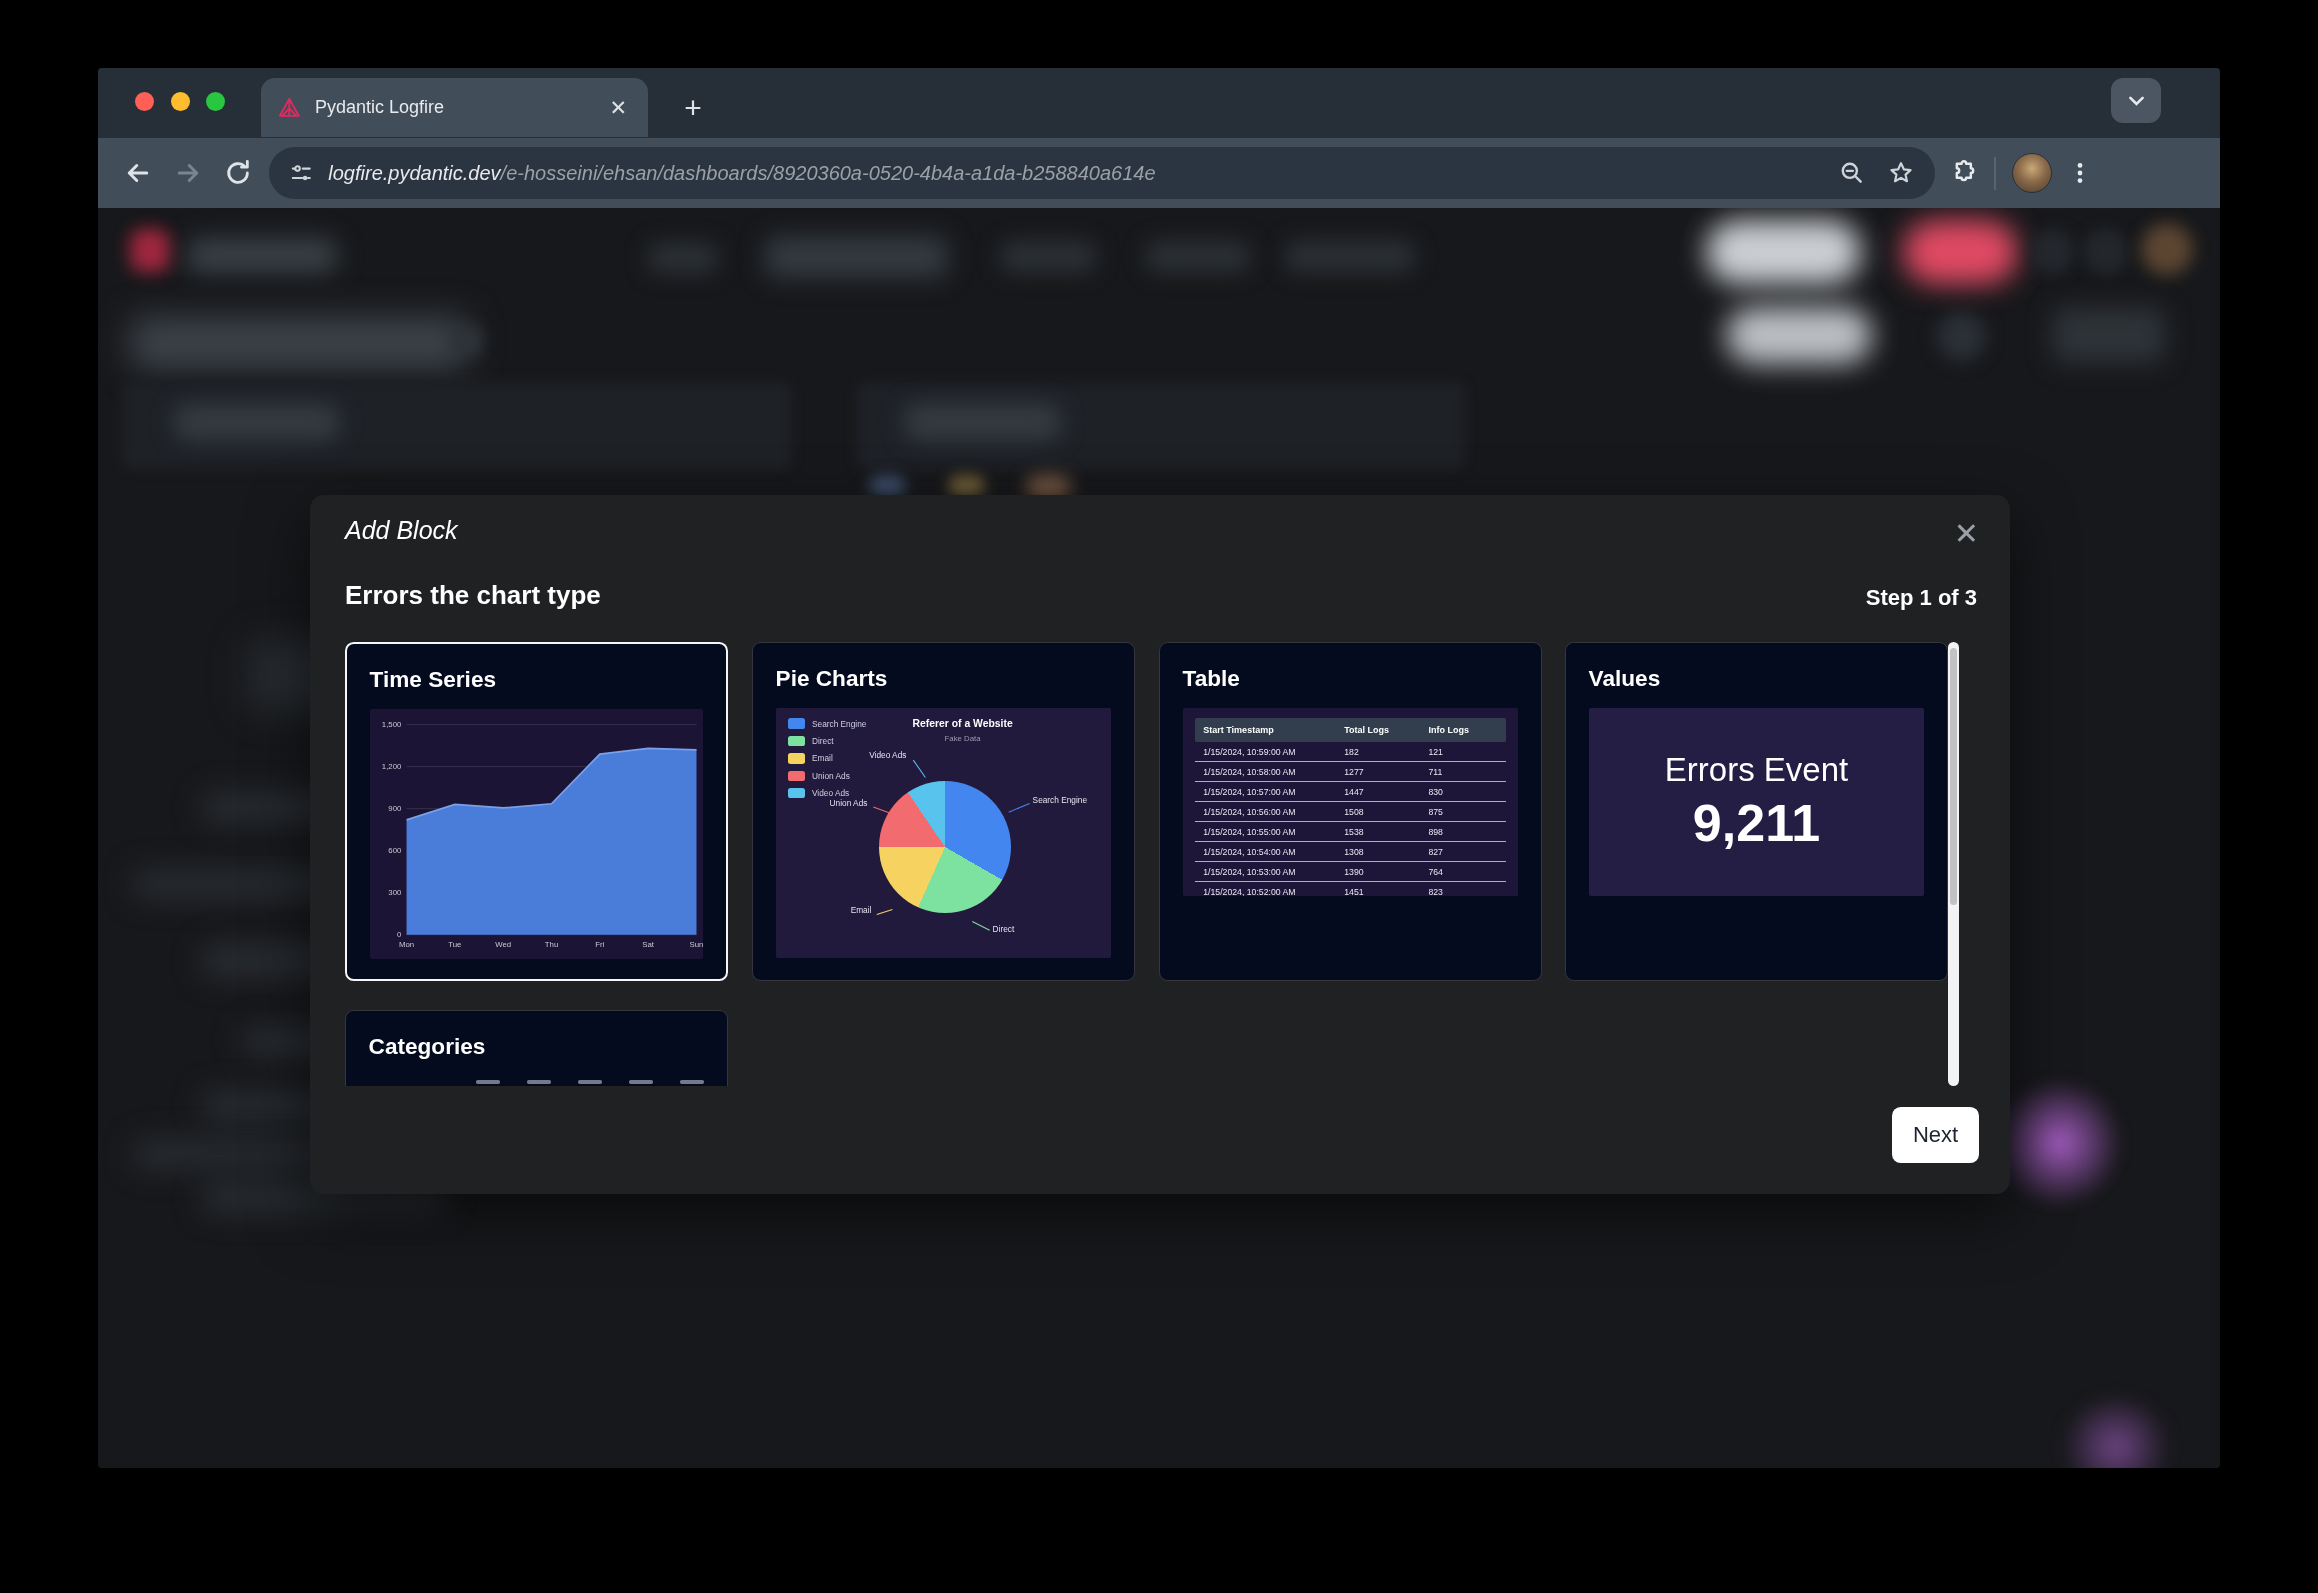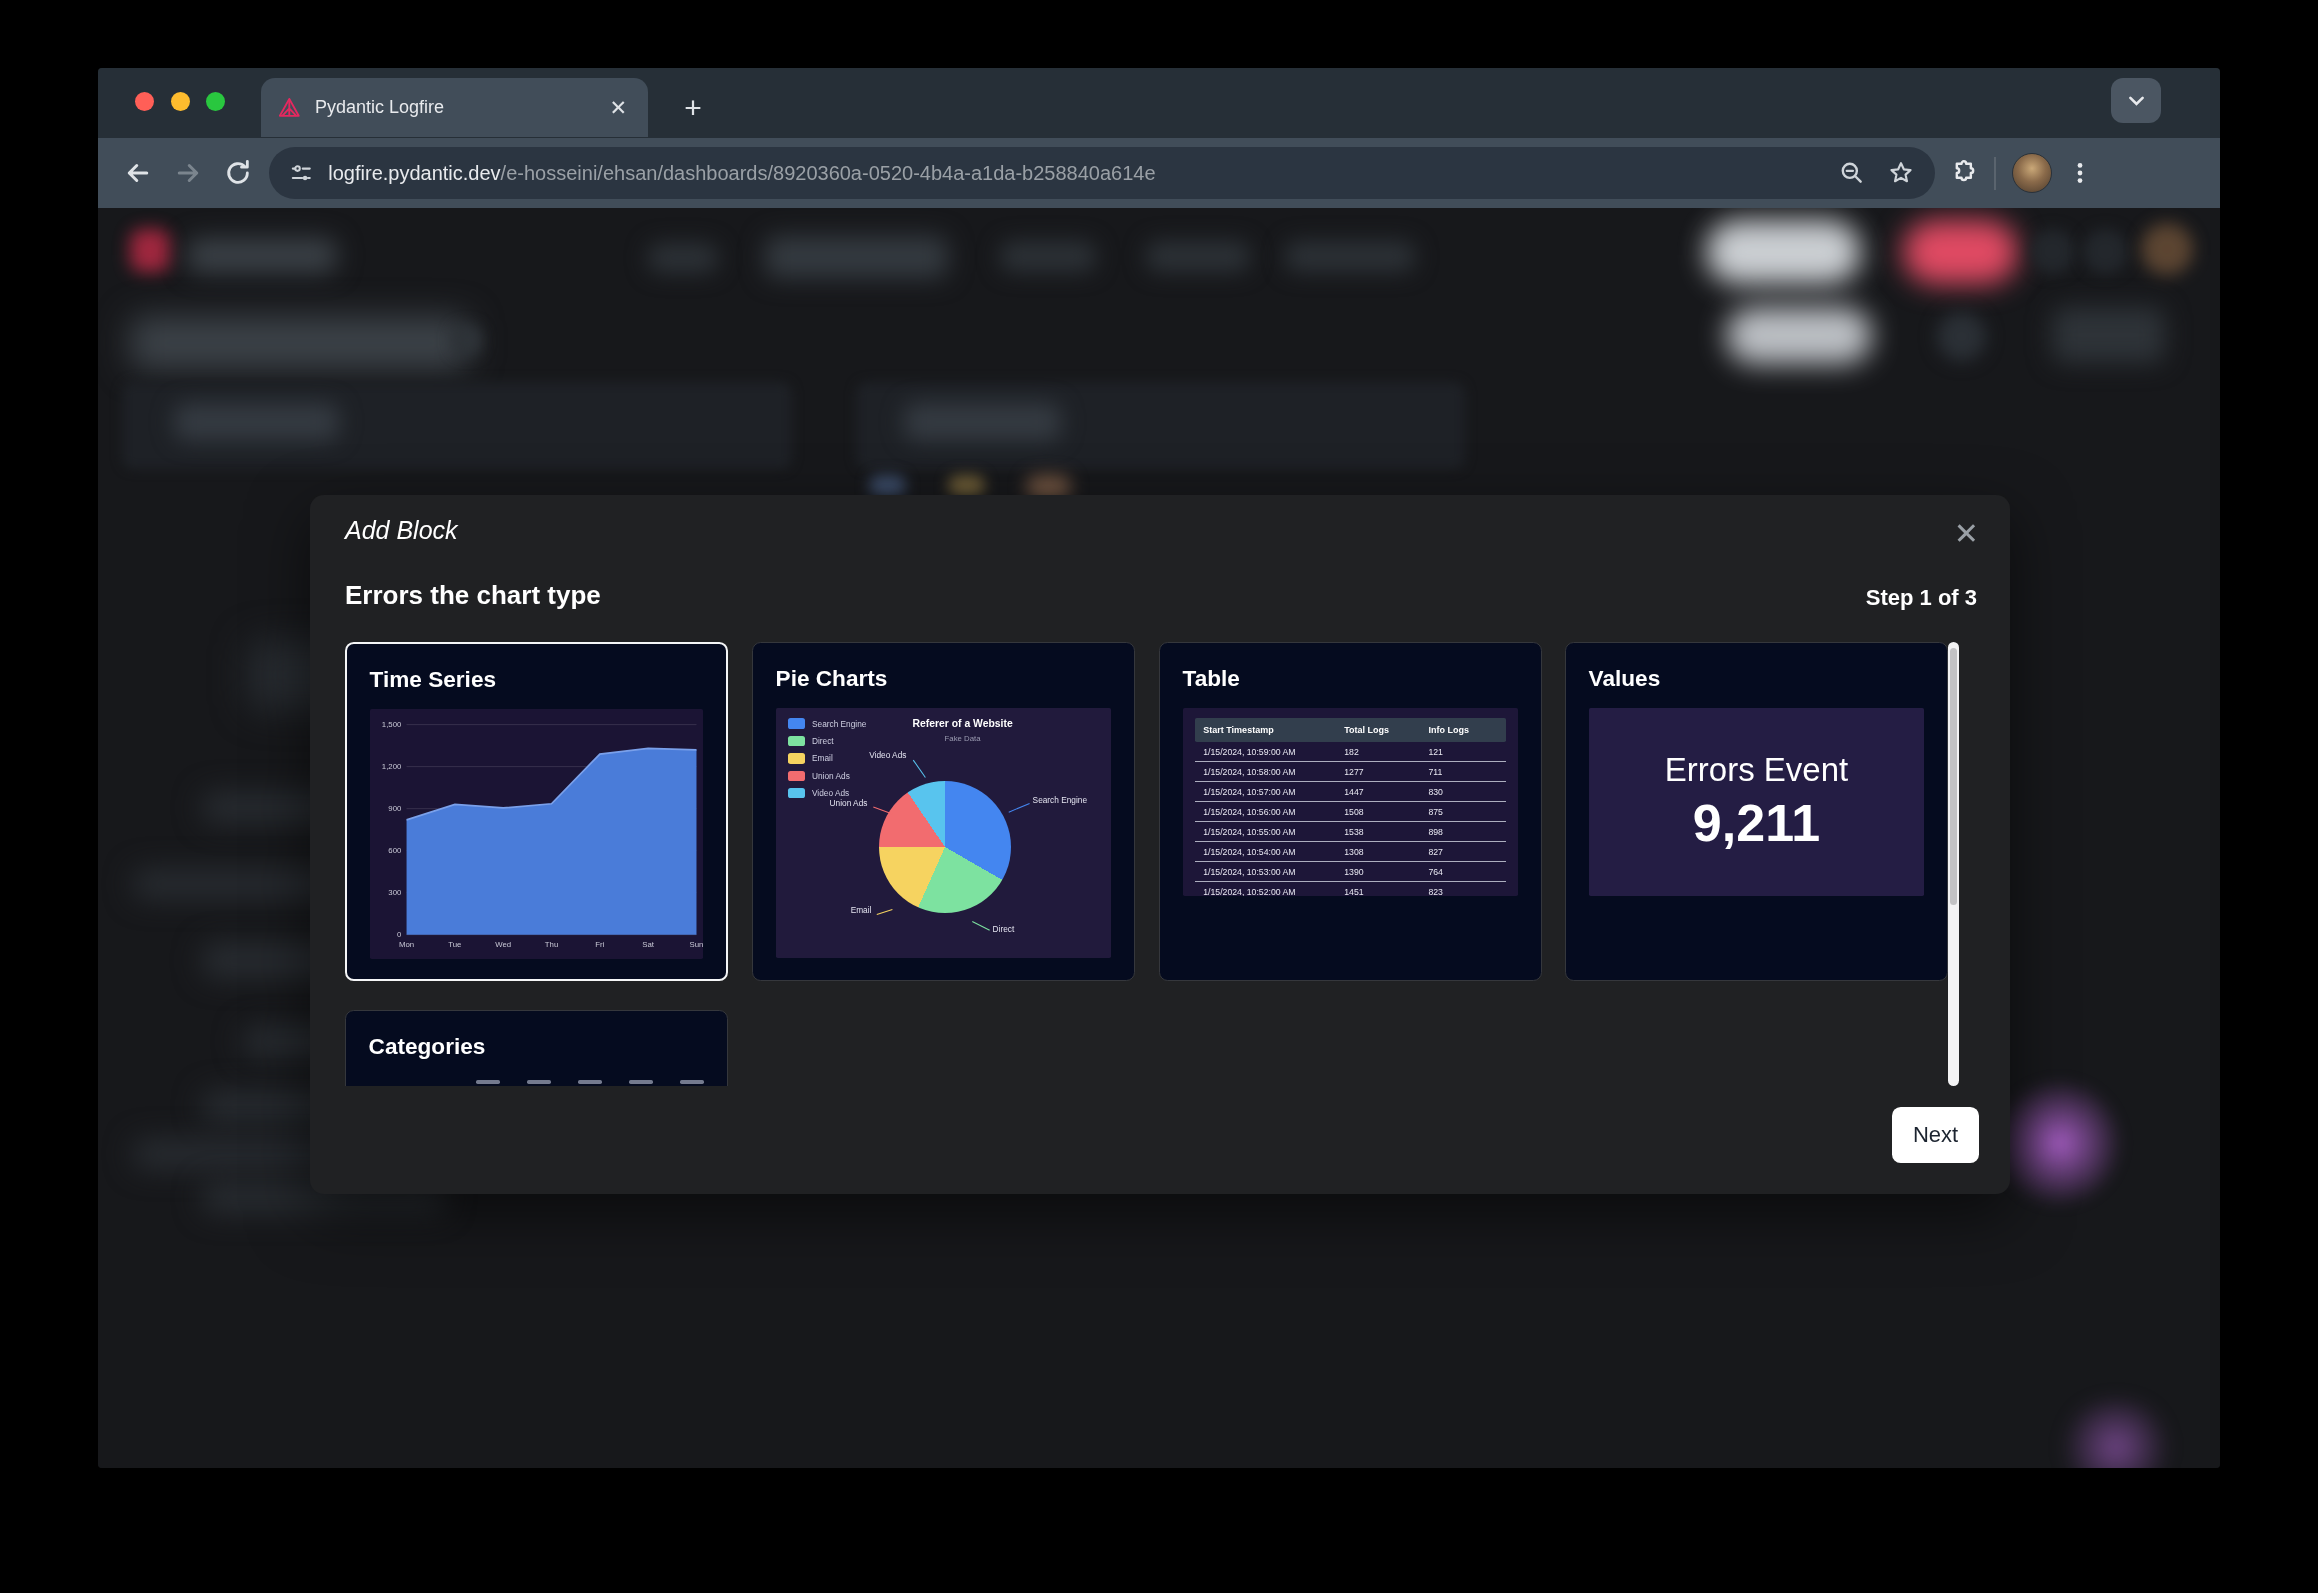--- a/index.html
+++ b/index.html
@@ -9,21 +9,21 @@
   
   .window{position:absolute;left:98px;top:68px;width:2122px;height:1400px;border-radius:4px;overflow:hidden;background:#17181b;box-shadow:0 0 0 0.9px rgba(0,0,0,.6);}
   .tabstrip{position:relative;height:70px;background:#262f37;}
   .lights{position:absolute;left:37px;top:24px;display:flex;gap:16.5px;}
   .light{width:19px;height:19px;border-radius:50%;}
   .tab{position:absolute;left:163px;top:10.4px;width:387px;height:59px;background:#414d59;border-radius:14px 14px 0 0;display:flex;align-items:center;padding:0 17.4px;}
   .tab-title{color:#e8eaed;font-size:18px;margin-left:14px;flex:1;white-space:nowrap;overflow:hidden;}
   .tab-close{color:#dfe3e7;font-size:21px;line-height:1;padding:3.5px;cursor:default;}
   .newtab{position:absolute;left:574px;top:19px;width:42px;height:42px;color:#dfe3e7;font-size:30px;display:flex;align-items:center;justify-content:center;border-radius:8.7px;}
   .tabsearch{position:absolute;right:59px;top:10.4px;width:50px;height:45px;background:#4b5662;border-radius:12px;display:flex;align-items:center;justify-content:center;}
-  .toolbar{position:relative;height:70px;background:#414d59;display:flex;align-items:center;padding:0 21px;}
+  .toolbar{position:relative;height:70px;background:#414d59;display:flex;align-items:center;padding:0 21px;font-style:italic;}
   .nav-ic{width:38px;height:38px;display:flex;align-items:center;justify-content:center;margin-right:12px;border-radius:50%;}
   .urlbar{flex:0 0 auto;width:1666px;height:52px;background:#2b3541;border-radius:26px;display:flex;align-items:center;padding:0 21px;margin-right:15.7px;}
   .url-text{font-size:20px;margin-left:15.7px;flex:1;white-space:nowrap;overflow:hidden;}
   .url-domain{color:#e8eaed;}
   .url-path{color:#9aa0a6;}
   .tb-right{display:flex;align-items:center;gap:15.7px;}
   .divider{width:1.7px;height:33px;background:#5a646e;}
   .avatar{width:40px;height:40px;border-radius:50%;background:radial-gradient(circle at 50% 38%,#caa878 0%,#8a6a4a 45%,#4a3a2c 100%);border:0.9px solid #2a323a;}
 
   

